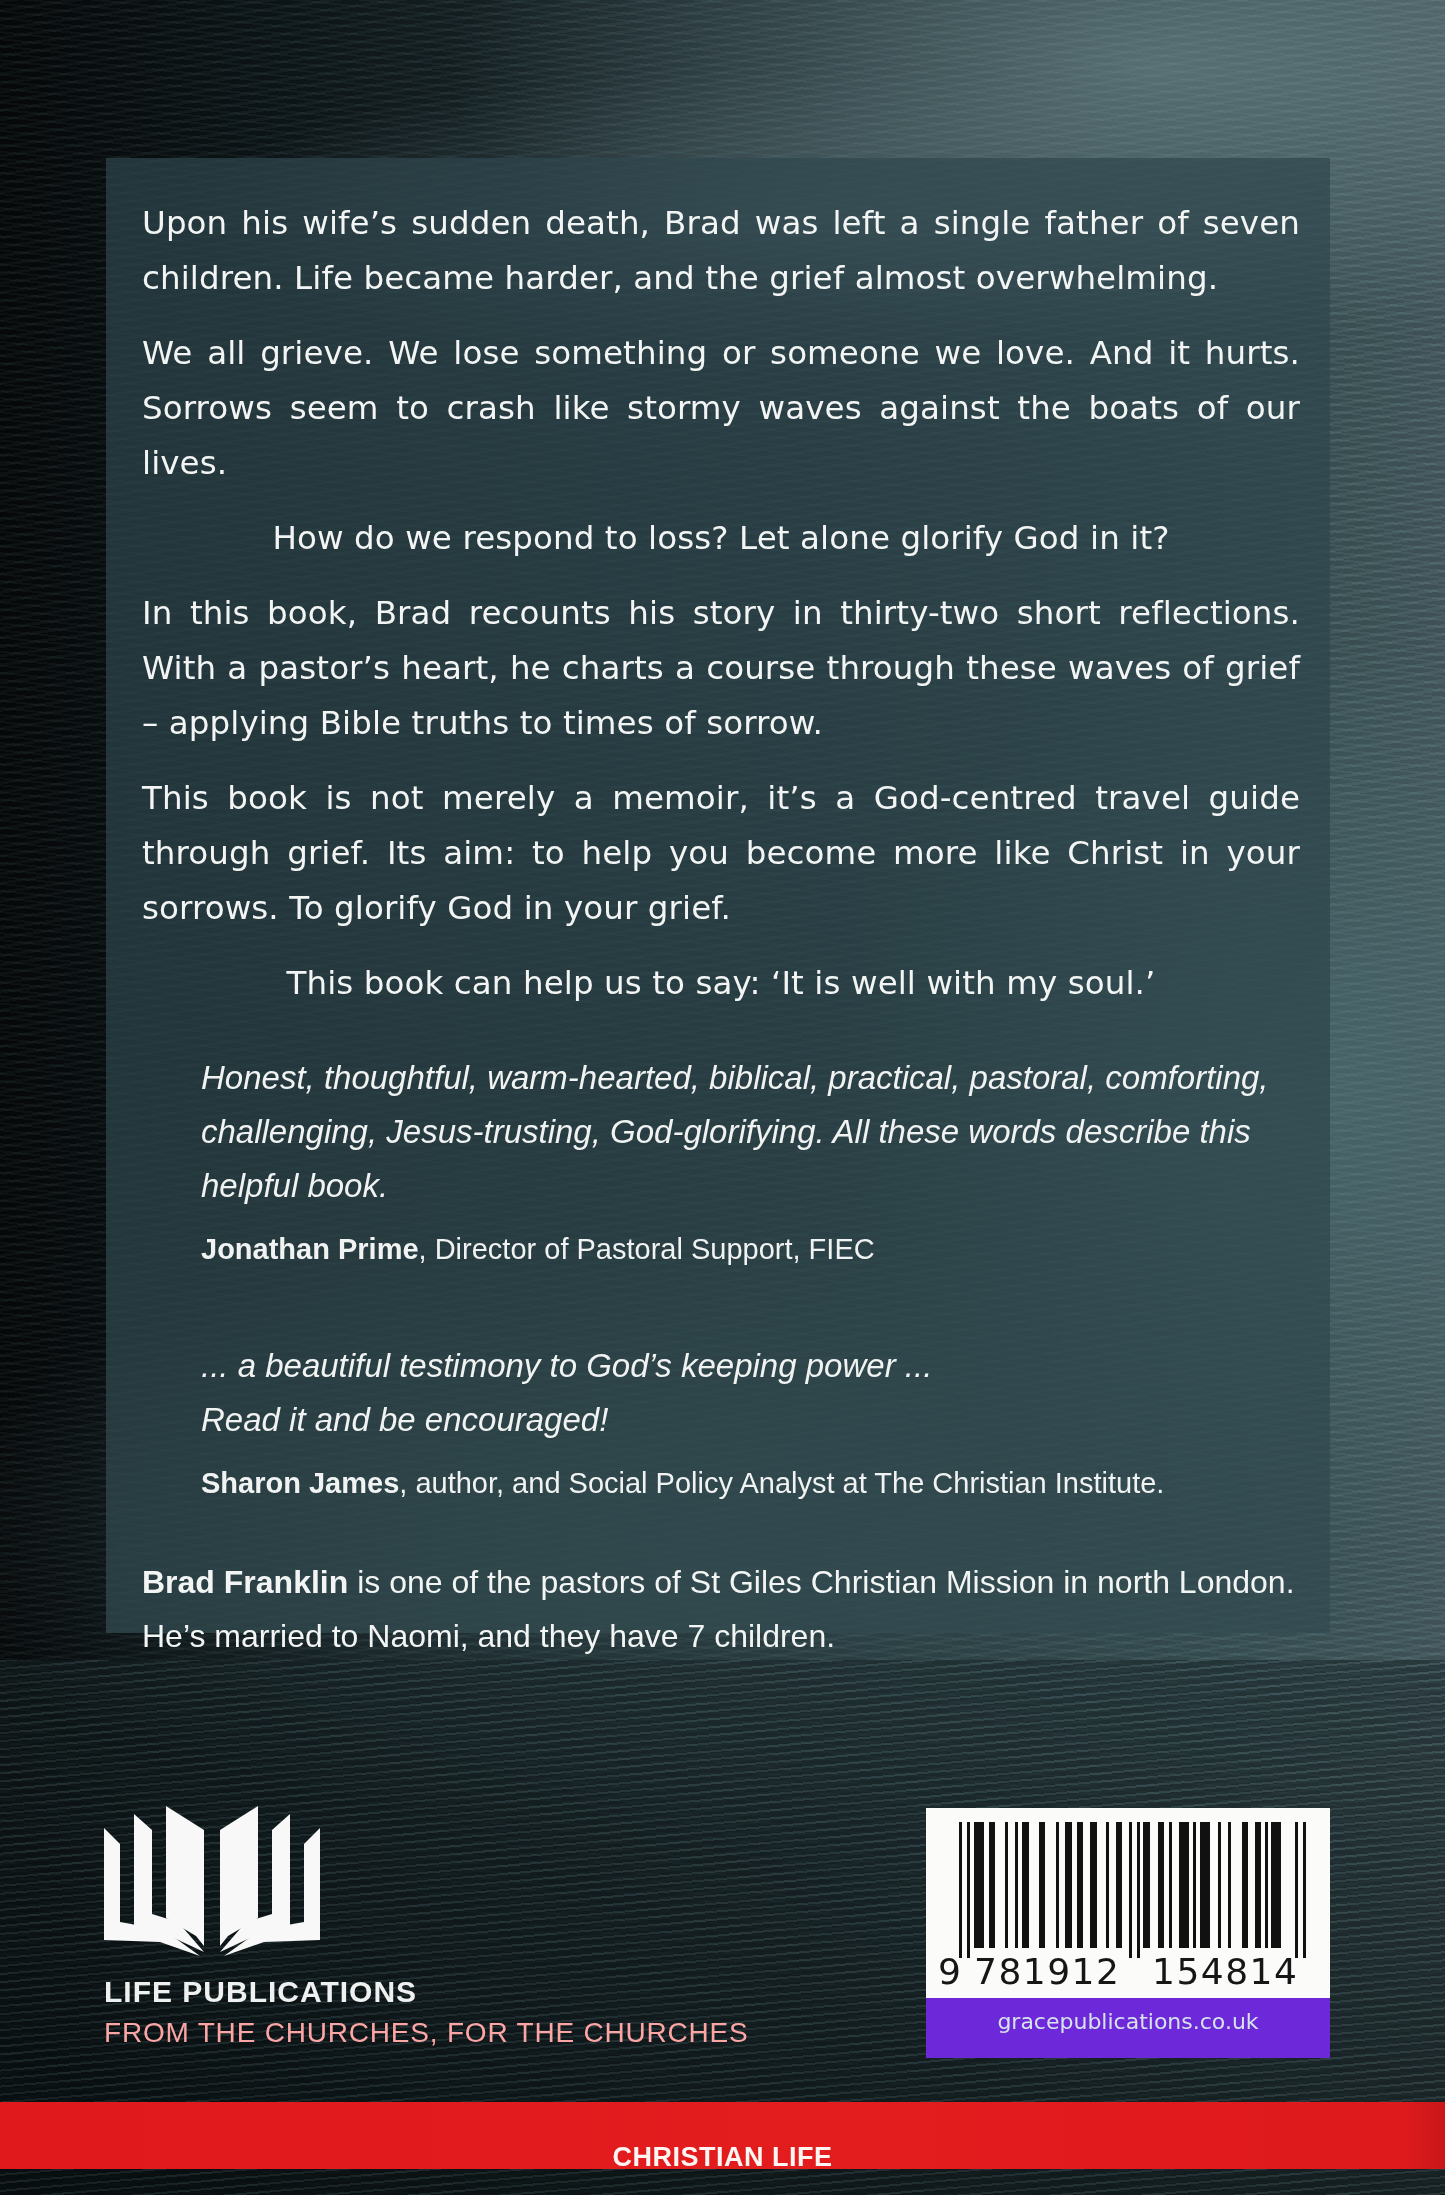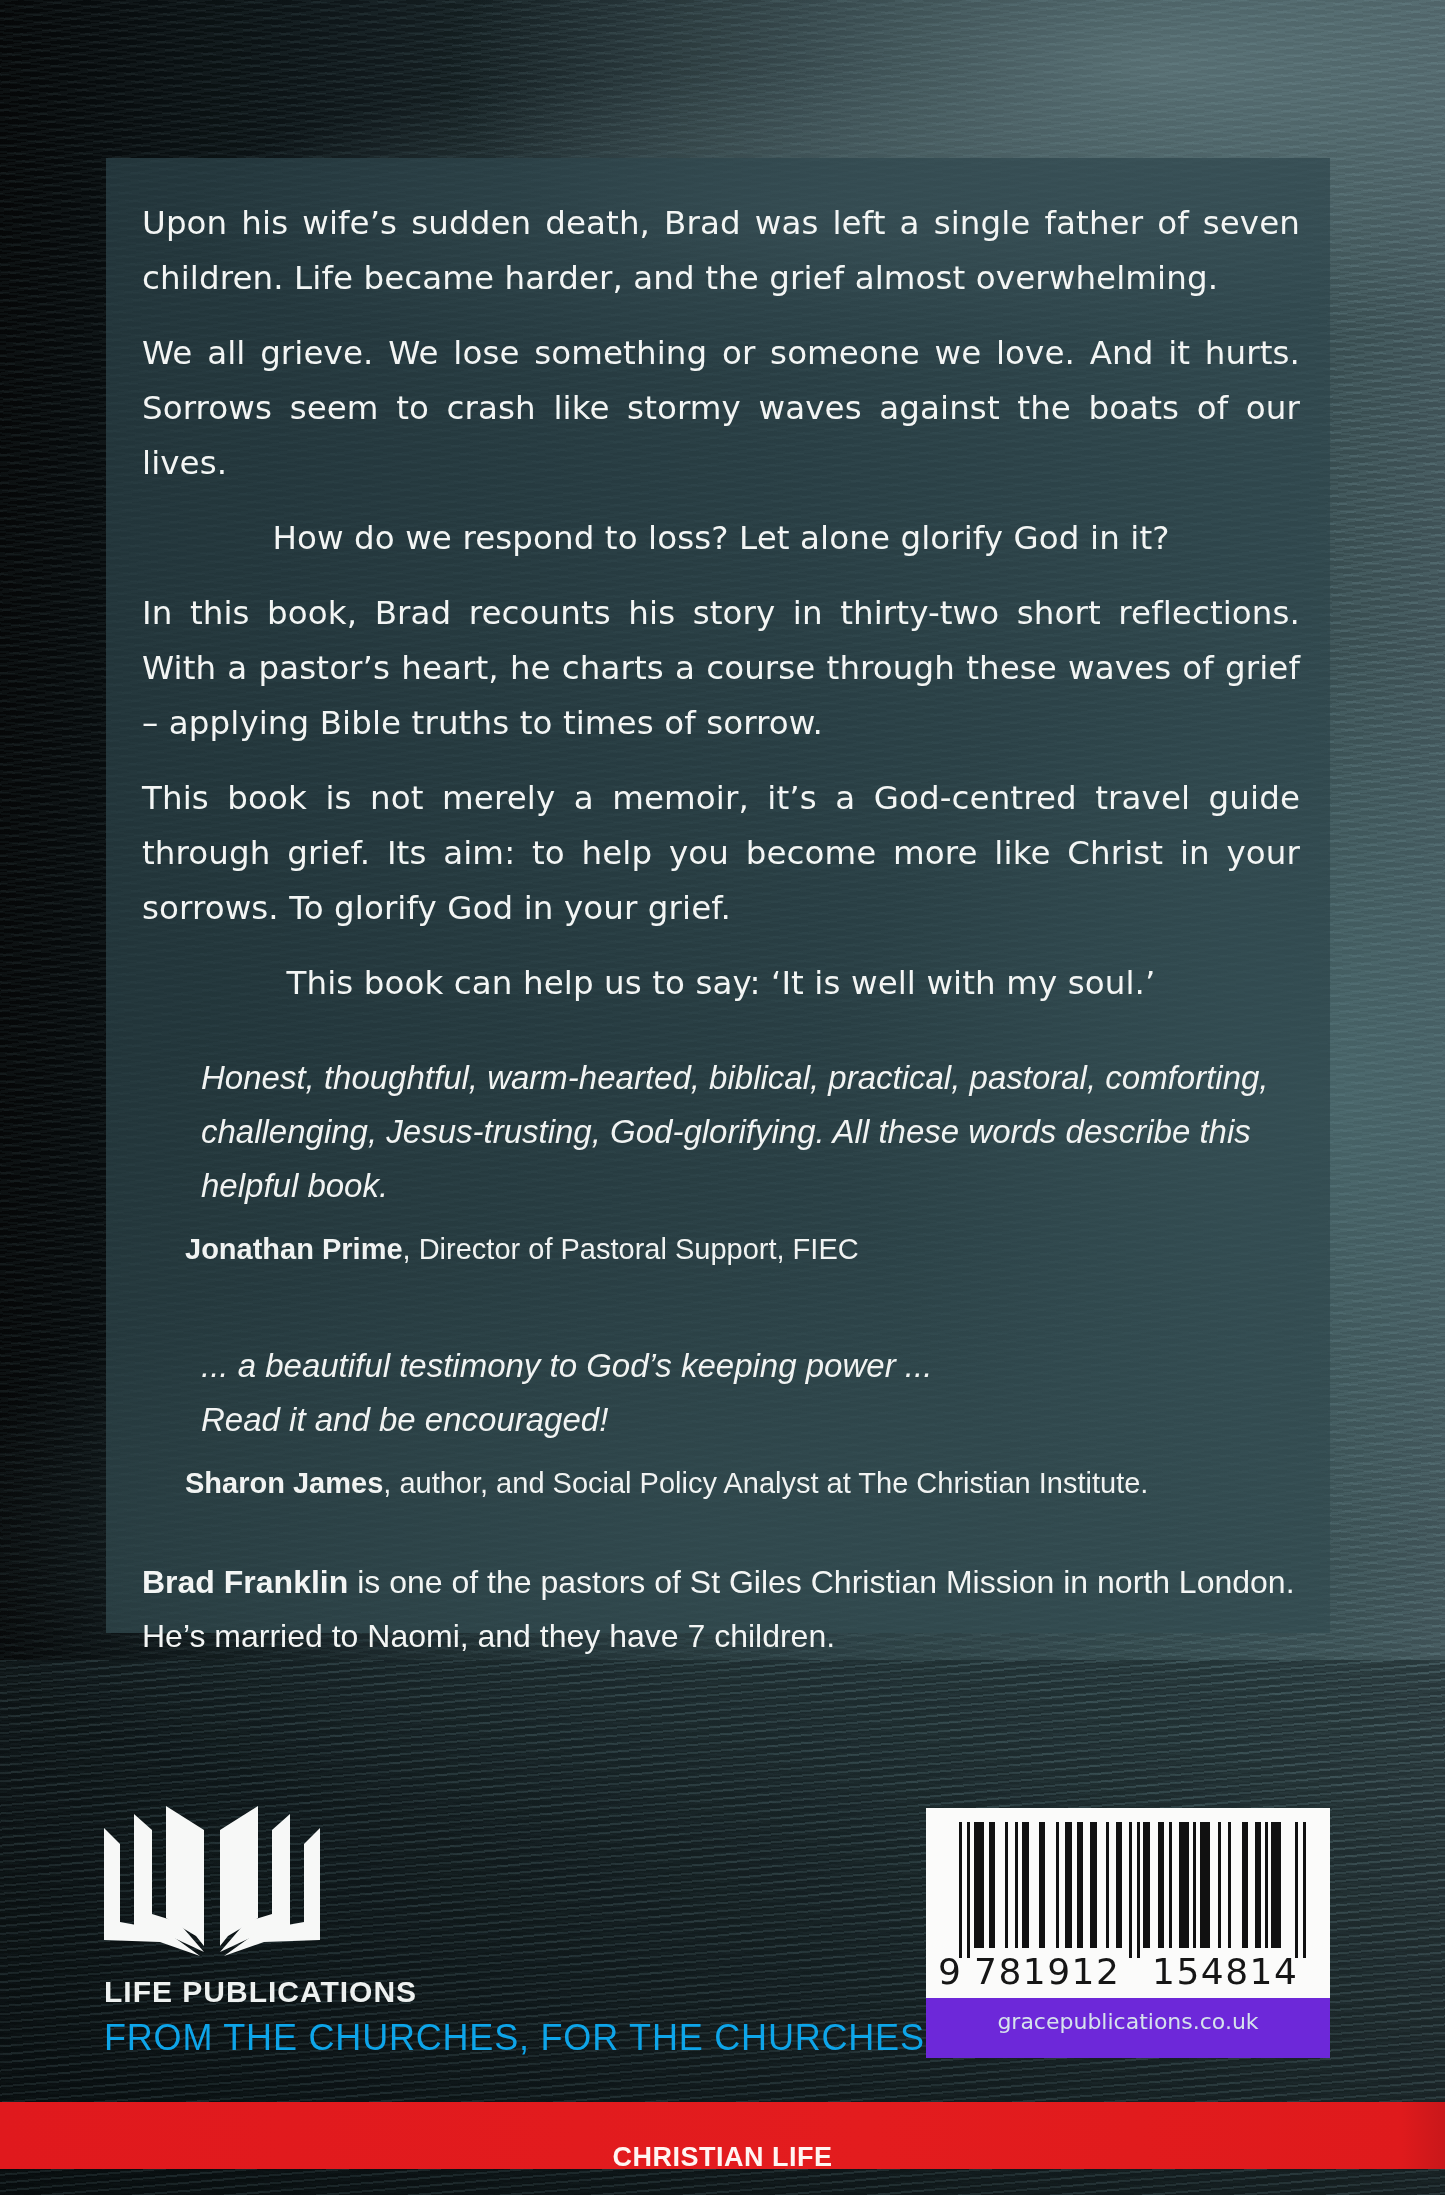--- a/index.html
+++ b/index.html
@@ -39,41 +39,41 @@
     text-align: justify; letter-spacing: 0.1px; color: #f3f5f4;
   }
   .para.left { text-align: center; }
   .quote-block { margin: 0 0 0 43px; padding-top: 4px; }
   .quote-text {
     font-family: "Liberation Sans", sans-serif; font-style: italic;
     font-size: 33px; line-height: 54px; margin: 16px; color: #f1f3f2;
   }
   .attrib {
     font-family: "Liberation Sans", sans-serif;
-    font-size: 29px; line-height: 40px; margin: 12px 0 0 0; color: #f1f3f2;
+    font-size: 29px; line-height: 40px; margin: 12px 0 0 16px; color: #f1f3f2;
   }
   .attrib b { font-weight: bold; }
   .quote1 { margin-top: 8px; }
   .quote2 { margin-top: 50px; }
   .bio {
     font-family: "Liberation Sans", sans-serif;
     font-size: 32px; line-height: 54px; margin: 52px 0 0 0; color: #f3f5f4;
   }
   .bio b { font-weight: bold; text-align: center; }
 
   .logo { position: absolute; left: 104px; top: 1806px; width: 216px; height: 156px; }
   .publisher-name {
     position: absolute; left: 104px; top: 1975px;
     font-family: "Liberation Sans", sans-serif; font-size: 30px; letter-spacing: 1px;
     font-weight: bold; color: #eef1f0; white-space: nowrap;
   }
   .publisher-tagline {
     position: absolute; left: 104px; top: 2017px;
-    font-family: "Liberation Sans", sans-serif; font-size: 36px; letter-spacing: 0.8px;
-    color: #0ea5e9; white-space: nowrap; font-weight: 300;
+    font-family: "Liberation Sans", sans-serif; font-size: 28px; letter-spacing: 0.8px;
+    color: #fca5a5; white-space: nowrap; font-weight: 300;
   }
 
   .barcode-box {
     position: absolute; left: 926px; top: 1808px; width: 404px; height: 238px;
   }
   .barcode-white {
     position: absolute; left: 0; top: 0; width: 404px; height: 190px; background: #fbfbfa;
   }
   .bars { position: absolute; left: 33px; top: 14px; width: 352px; height: 136px; }
   .isbn {

